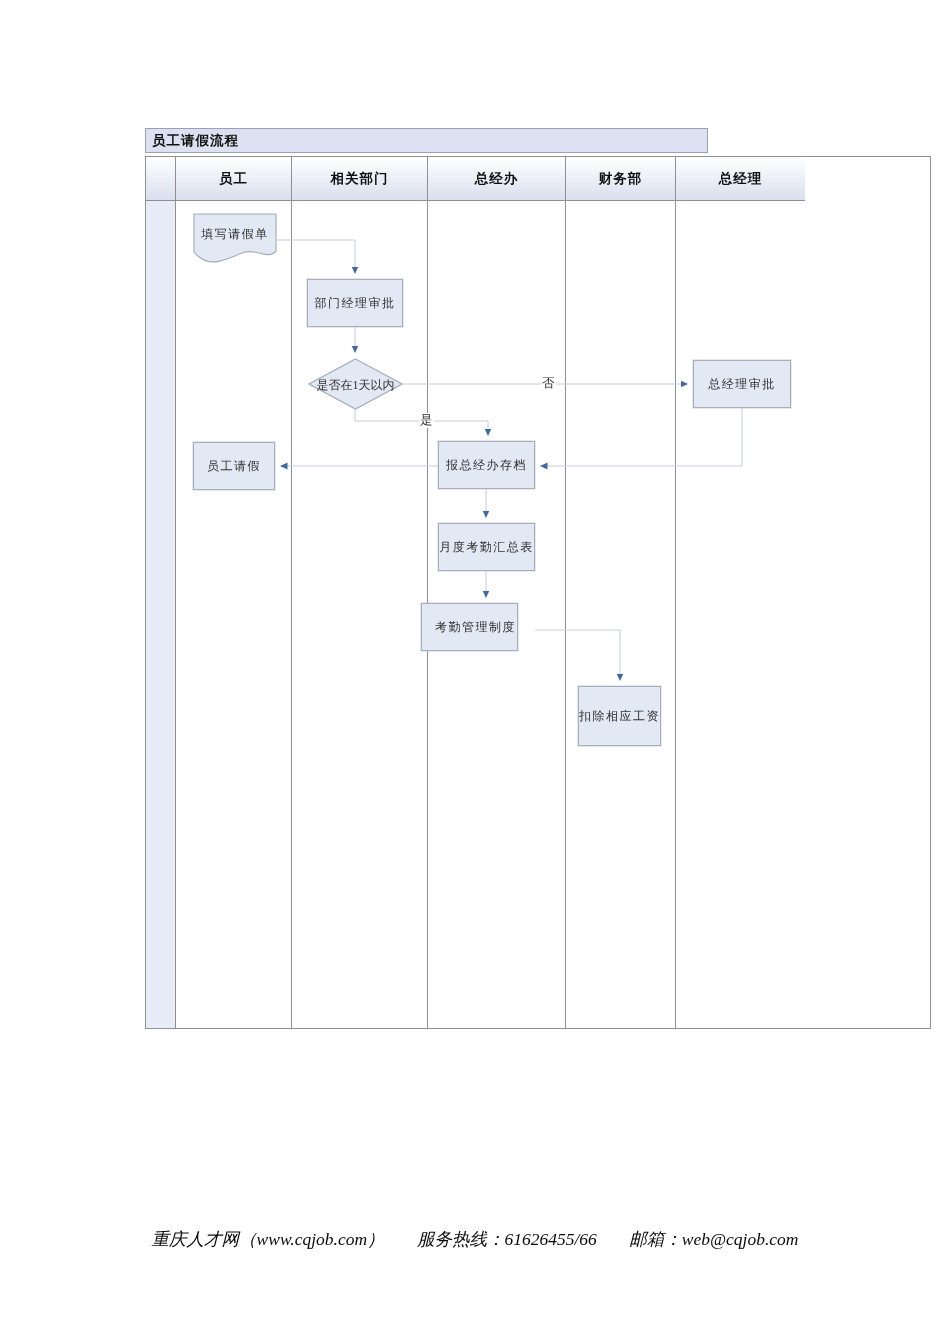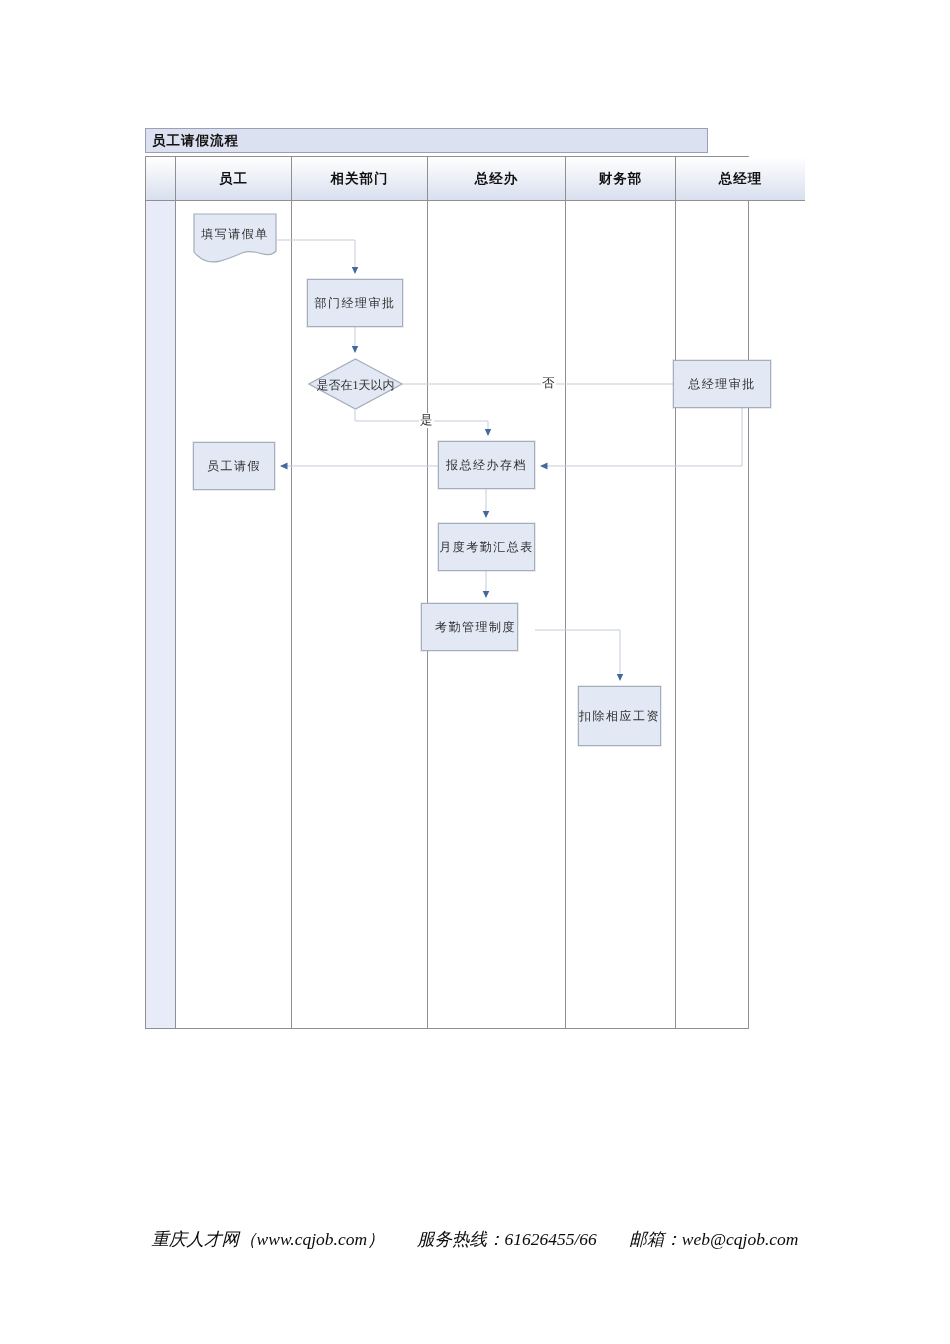--- a/index.html
+++ b/index.html
@@ -11,21 +11,21 @@
               font-size:14.5px; color:#1f1f1f; letter-spacing:1px; }
 
   
   .chart { position:absolute; left:145px; top:128px; width:661px; height:901px; }
 
   .chart-title { position:absolute; left:0; top:0; width:563px; height:25px;
                  background:#dbe1f0; border:1px solid #9aa1b4;
                  font-size:13.5px; font-weight:bold; color:#111;
                  line-height:24px; padding-left:6px; letter-spacing:1px; }
 
-  .table { position:absolute; left:0; top:28px; width:604px; height:873px;
+  .table { position:absolute; left:0; top:28px; width:786px; height:873px;
            border:1px solid #8f8f8f; background:#fff; }
 
   .hdr-cell { position:absolute; top:0; height:44px;
               background:linear-gradient(#ffffff, #d8dfee);
               border-right:1px solid #8f8f8f; border-bottom:1px solid #8f8f8f;
               font-size:13.5px; font-weight:bold; color:#111;
               text-align:center; line-height:44px; letter-spacing:1px; }
   .hdr-cell.last { border-right:none; }
 
   .strip-body { position:absolute; left:0; top:44px; width:30px; bottom:0;
@@ -109,21 +109,21 @@
 
     <div class="node" style="left:162px; top:151px; width:96px; height:48px;">部门经理审批</div>
 
     <div class="node-svg" style="left:163px; top:230px; width:95px; height:52px;">
       <svg width="95" height="52" viewBox="0 0 95 52">
         <polygon points="47.5,1 94,26 47.5,51 1,26" fill="#e2e9f4" stroke="#a6adbb" stroke-width="1.2"></polygon>
       </svg>
       <div class="lbl" style="top:19px; letter-spacing:0;">是否在1天以内</div>
     </div>
 
-    <div class="node" style="left:528px; top:232px; width:98px; height:48px;">总经理审批</div>
+    <div class="node" style="left:548px; top:232px; width:98px; height:48px;">总经理审批</div>
 
     <div class="node" style="left:48px; top:314px; width:82px; height:48px;">员工请假</div>
 
     <div class="node" style="left:293px; top:313px; width:97px; height:48px;">报总经办存档</div>
 
     <div class="node" style="left:293px; top:395px; width:97px; height:48px;">月度考勤汇总表</div>
 
     <div class="node" style="left:276px; top:475px; width:97px; height:48px;padding-left:12px;">考勤管理制度</div>
 
     <div class="node" style="left:433px; top:558px; width:83px; height:60px;">扣除相应工资</div>

